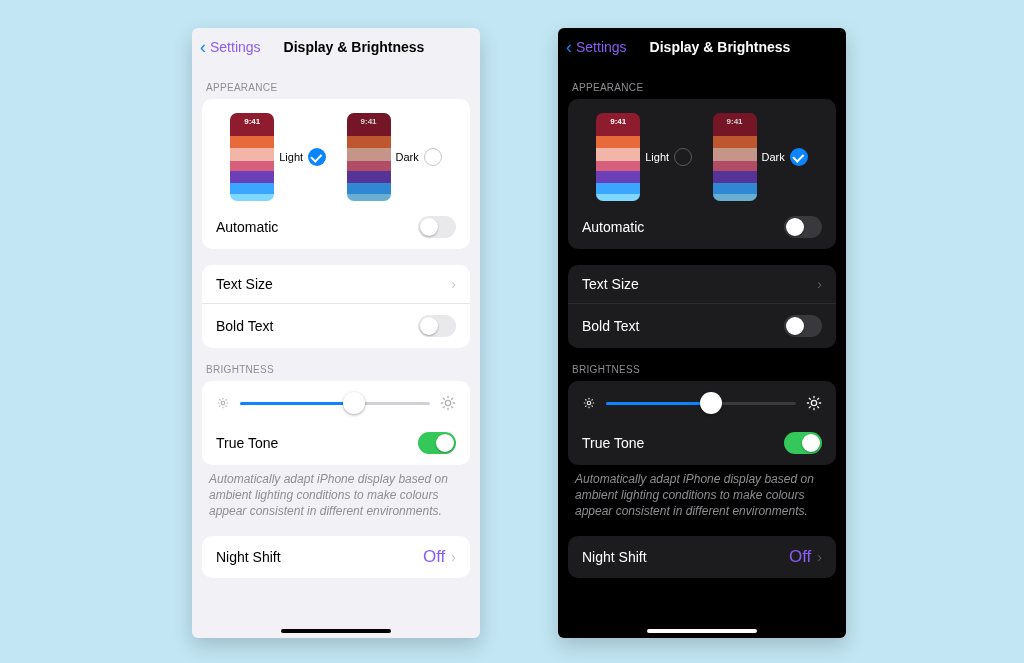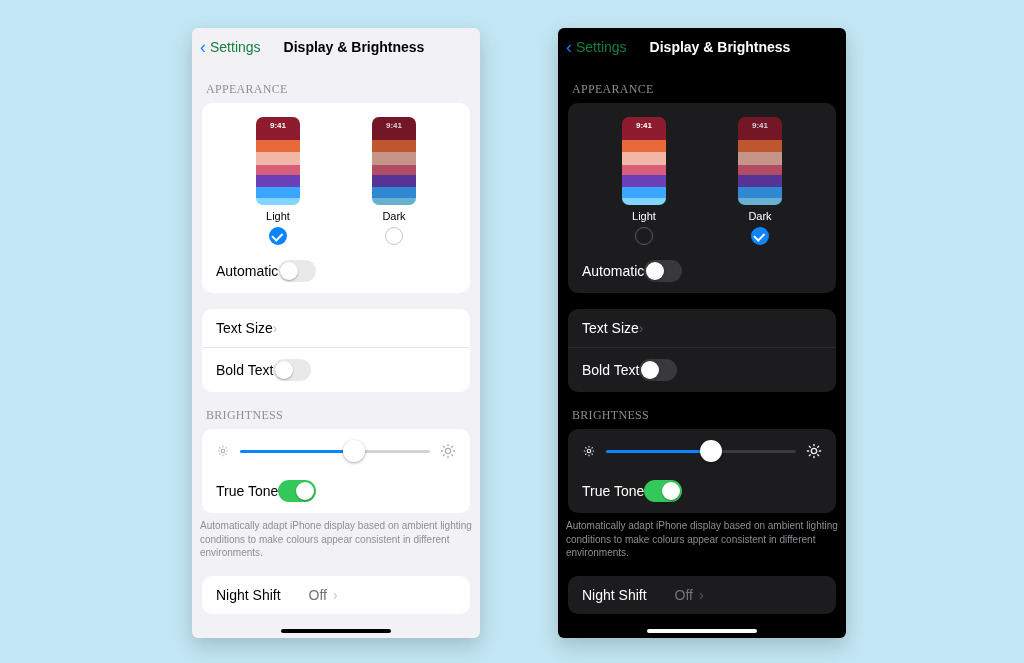--- a/index.html
+++ b/index.html
@@ -27,60 +27,60 @@
   
   .navbar {
     height: 38px;
     display:flex;
     align-items:center;
     padding: 0 8px;
     font-size: 14px;
     gap: 4px;
   }
   .navbar .back-chevron { color:#0a84ff; font-size:18px; line-height:1; }
-  .navbar .back-label   { color:#15803d; }
+  .navbar .back-label   { color:#8b5cf6; }
   .navbar .title        { font-weight:600; margin-left:19px; }
 
   
   .section-header {
-    font-size: 12px;
+    font-size: 10px;
     letter-spacing: 0.3px;
     color:#8e8e93;
     padding: 16px 14px 6px;
     text-transform: uppercase;
-    font-family: Liberation Serif, serif;
   }
   .dark .section-header { color:#8d8d92; }
 
   
   .card {
     margin: 0 10px;
     border-radius: 10px;
     overflow:hidden;
   }
   .light .card { background:#fff; }
   .dark  .card { background:#1c1c1e; }
 
   .row {
     display:flex;
     align-items:center;
+    justify-content:space-between;
     padding: 11px 14px;
     font-size: 14px;
   }
   .light .row + .row { border-top:1px solid #e5e5ea; }
   .dark  .row + .row { border-top:1px solid #2c2c2e; }
 
-  .row .value { color:#737373; font-size:14px;margin-left:28px; }
+  .row .value { color:#8b5cf6; font-size:17px;margin-left:28px; }
   .row .accessory { display:flex; align-items:center; gap:6px;}
   .chevron { color:#c7c7cc; font-size:14px;}
   .dark .chevron{ color:#5a5a5e; }
 
   
   .appearance-box { padding: 14px 18px 4px; display:flex; justify-content:space-around; }
-  .appearance-opt { display:flex; flex-direction:column; align-items:center; gap:5px; }
+  .appearance-opt { display:flex; flex-direction:row; align-items:center; gap:5px; }
 
   .phone-thumb {
     width: 44px; height: 88px; border-radius: 7px;
     position:relative; overflow:hidden;
     background: linear-gradient(180deg,
       #8e1b2e 0 26%,
       #e86a3a 26% 40%,
       #f2b6a8 40% 55%,
       #d75f7b 55% 66%,
       #6a3fb8 66% 80%,
@@ -138,23 +138,24 @@
   .slider .fill {
     position:absolute; left:0; top:0; bottom:0; background:#0a84ff; border-radius:2px;
   }
   .slider .thumb {
     position:absolute; top:50%; width:22px; height:22px; margin-top:-11px;
     border-radius:50%; background:#fff; box-shadow:0 1px 3px rgba(0,0,0,0.35);
     transform: translateX(-11px);
   }
 
   .footnote {
-    font-size: 10px; line-height:1.35;
+    font-size: 12px; line-height:1.35;
     color:#8e8e93;
-    padding: 6px 8px 0;
+    padding: 6px 17px 0;
+    font-style: italic;
   }
 
   
   .spacer { height: 16px; }
 
   .home-indicator {
     position:absolute; bottom:5px; left:50%; transform:translateX(-50%);
     width:110px; height:4px; border-radius:2px;
   }
   .light .home-indicator{ background:#000; }

